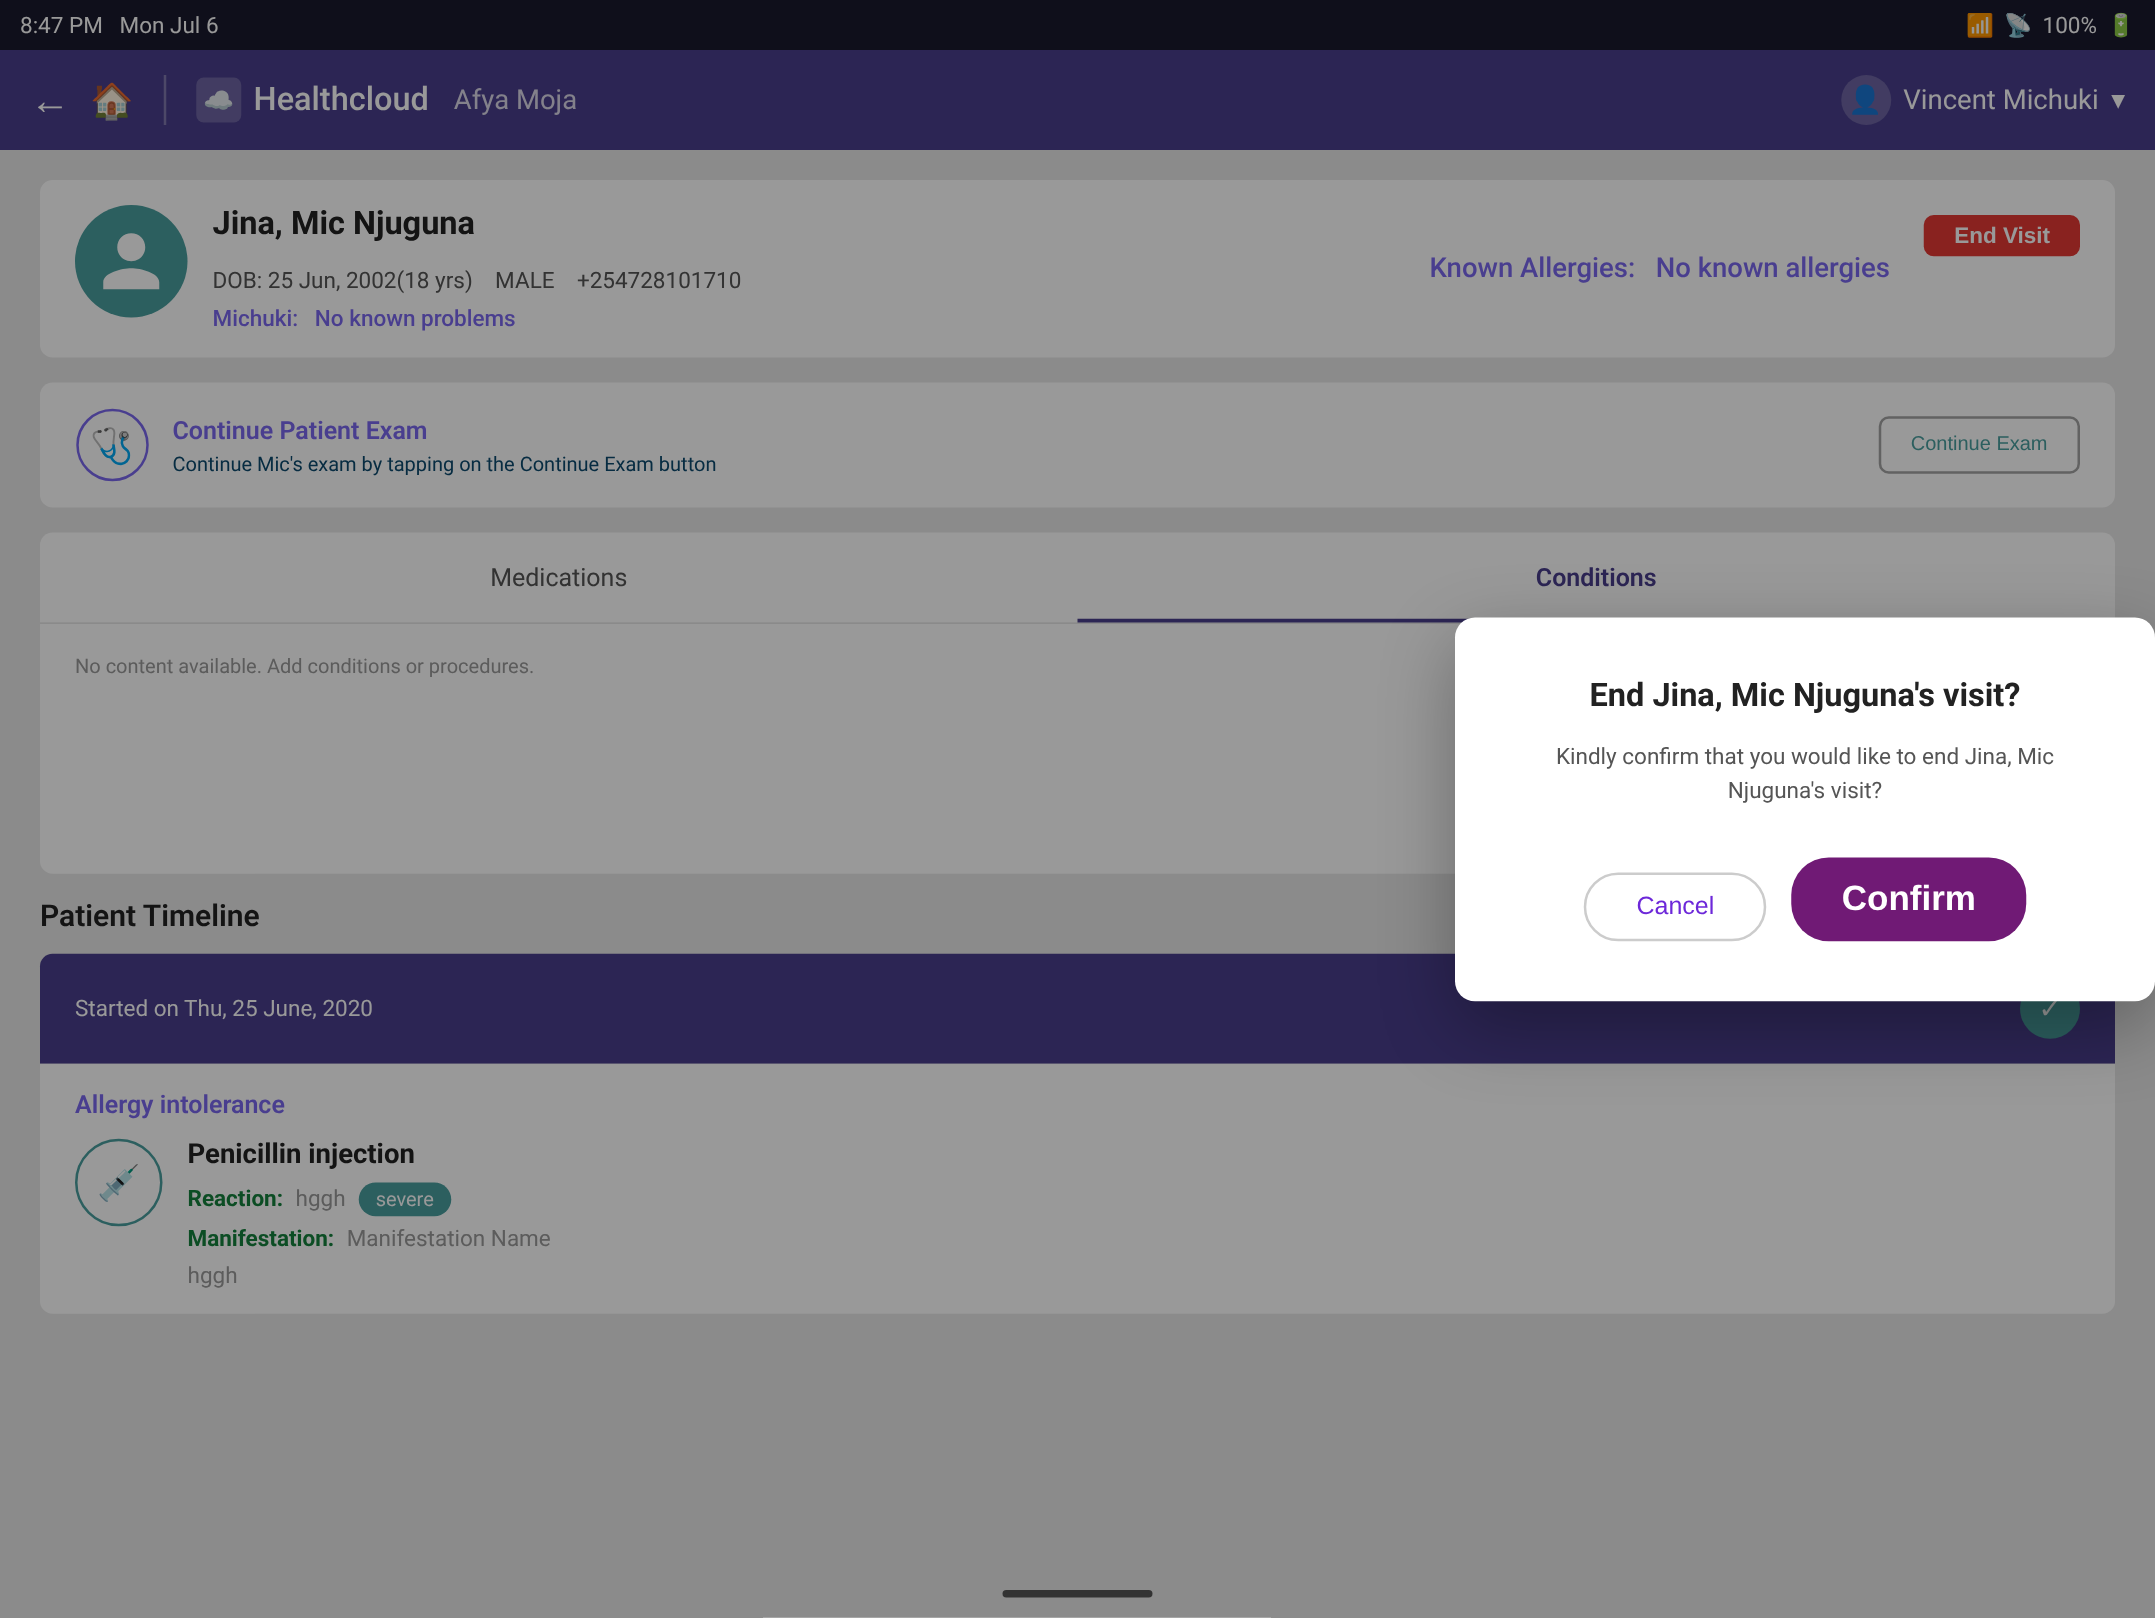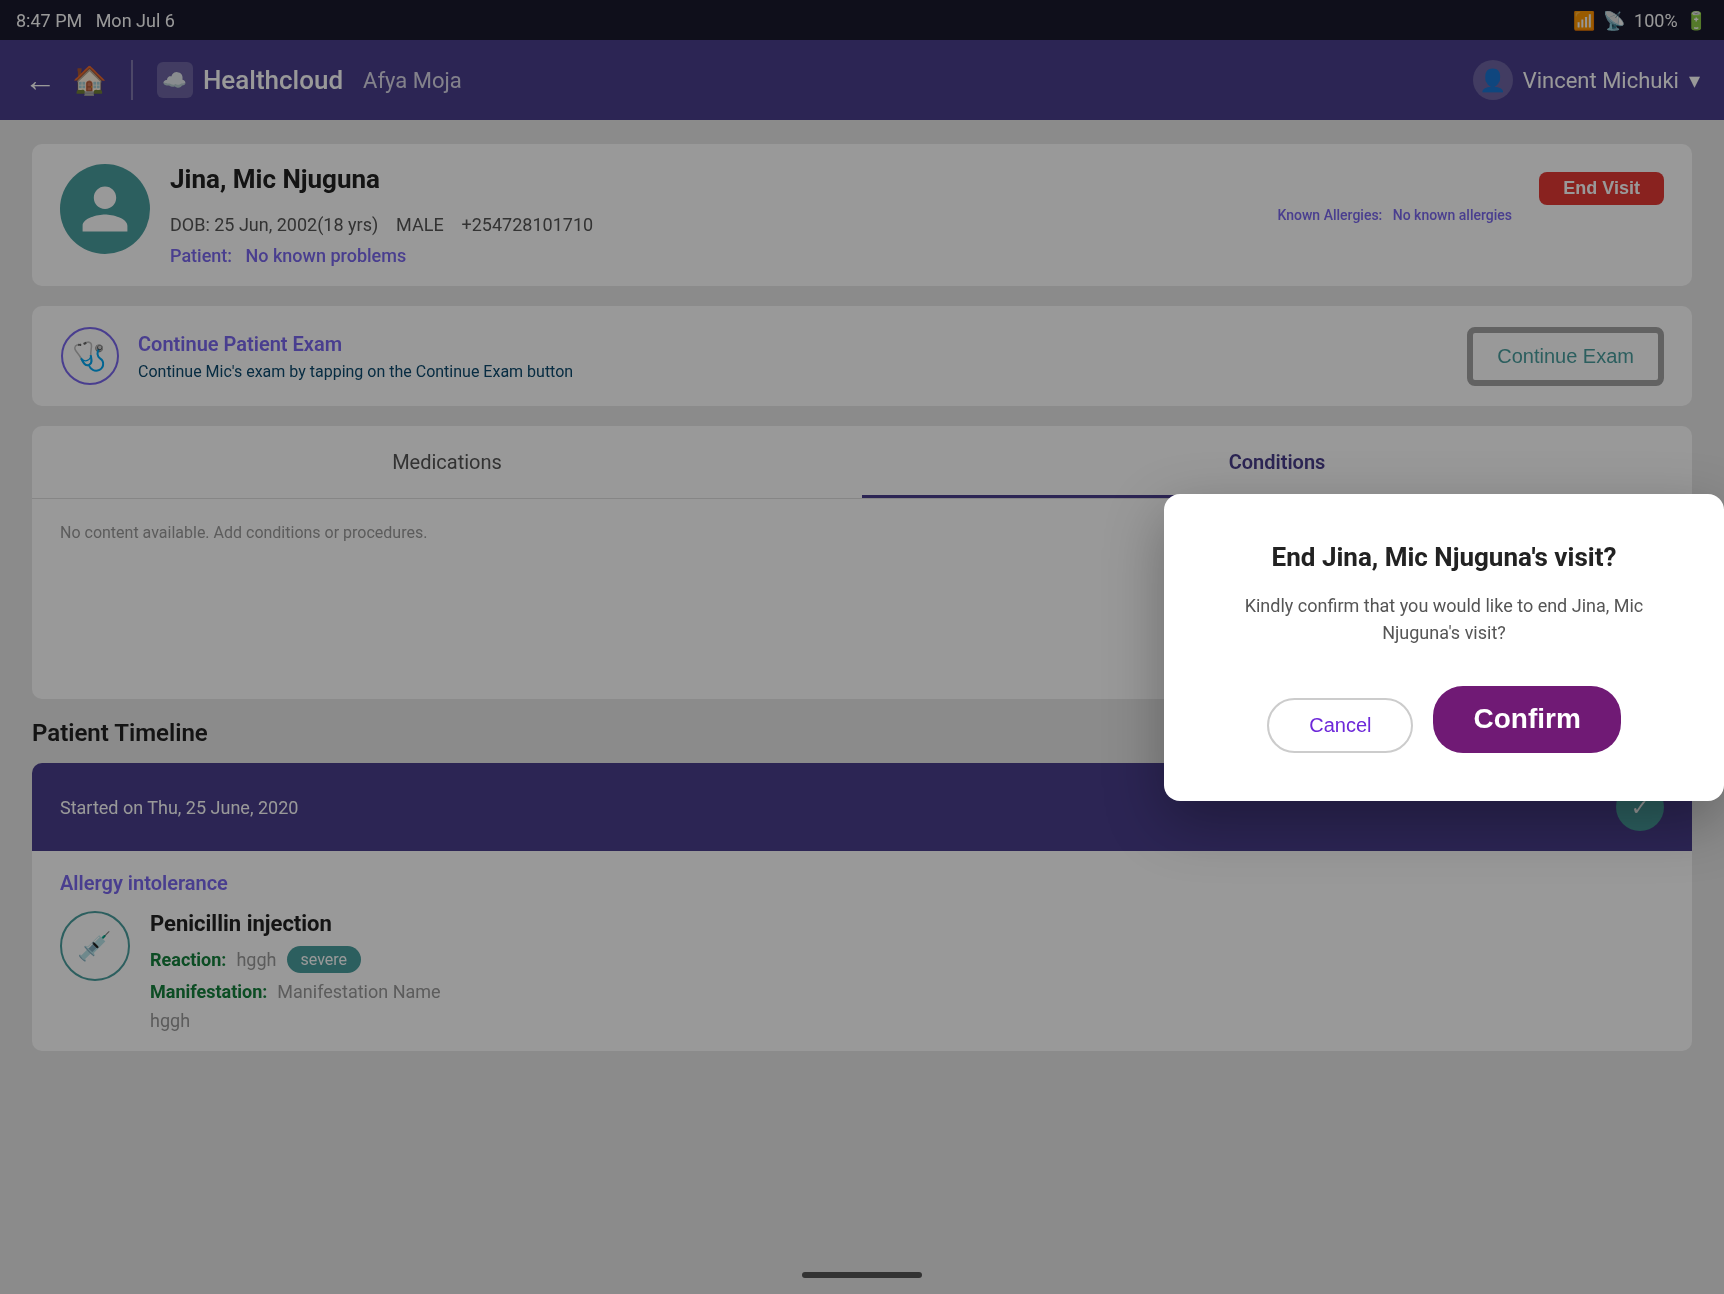--- a/index.html
+++ b/index.html
@@ -155,21 +155,21 @@
     }
     .patient-problems span {
       color: #7b68ee;
       font-weight: 500;
     }
     .patient-allergies {
       position: absolute;
       right: 180px;
       top: 50%;
       transform: translateY(-50%);
-      font-size: 14px;
+      font-size: 22px;
       color: #555;
     }
     .patient-allergies span {
       color: #7b68ee;
       font-weight: 500;
     }
     .end-visit-btn {
       position: absolute;
       right: 28px;
       top: 28px;
@@ -207,24 +207,24 @@
       color: #7b68ee;
       margin-bottom: 6px;
     }
     .exam-subtitle {
       font-size: 16px;
       color: #0c4a6e;
     }
     .continue-exam-btn {
       background: white;
       color: #4a9e9e;
-      border: 6px solid #a3a3a3;
+      border: 2px solid #a3a3a3;
       border-radius: 8px;
       padding: 12px 24px;
-      font-size: 20px;
+      font-size: 16px;
       cursor: pointer;
     }
 
     
     .tabs-card {
       background: white;
       border-radius: 10px;
       margin-bottom: 20px;
       overflow: hidden;
     }
@@ -472,21 +472,21 @@
     <div class="patient-info">
       <div class="patient-name">Jina, Mic Njuguna</div>
       <div class="patient-meta">
         <span>DOB: 25 Jun, 2002(18 yrs)</span>
         &nbsp;&nbsp;
         <span>MALE</span>
         &nbsp;&nbsp;
         <span>+254728101710</span>
       </div>
       <div class="patient-problems">
-        <span>Patient:</span>
+        <span>Michuki:</span>
         &nbsp;
         <span>No known problems</span>
       </div>
     </div>
     <div class="patient-allergies">
       <span>Known Allergies:</span>
       &nbsp;
       <span>No known allergies</span>
     </div>
     <button class="end-visit-btn">End Visit</button>

